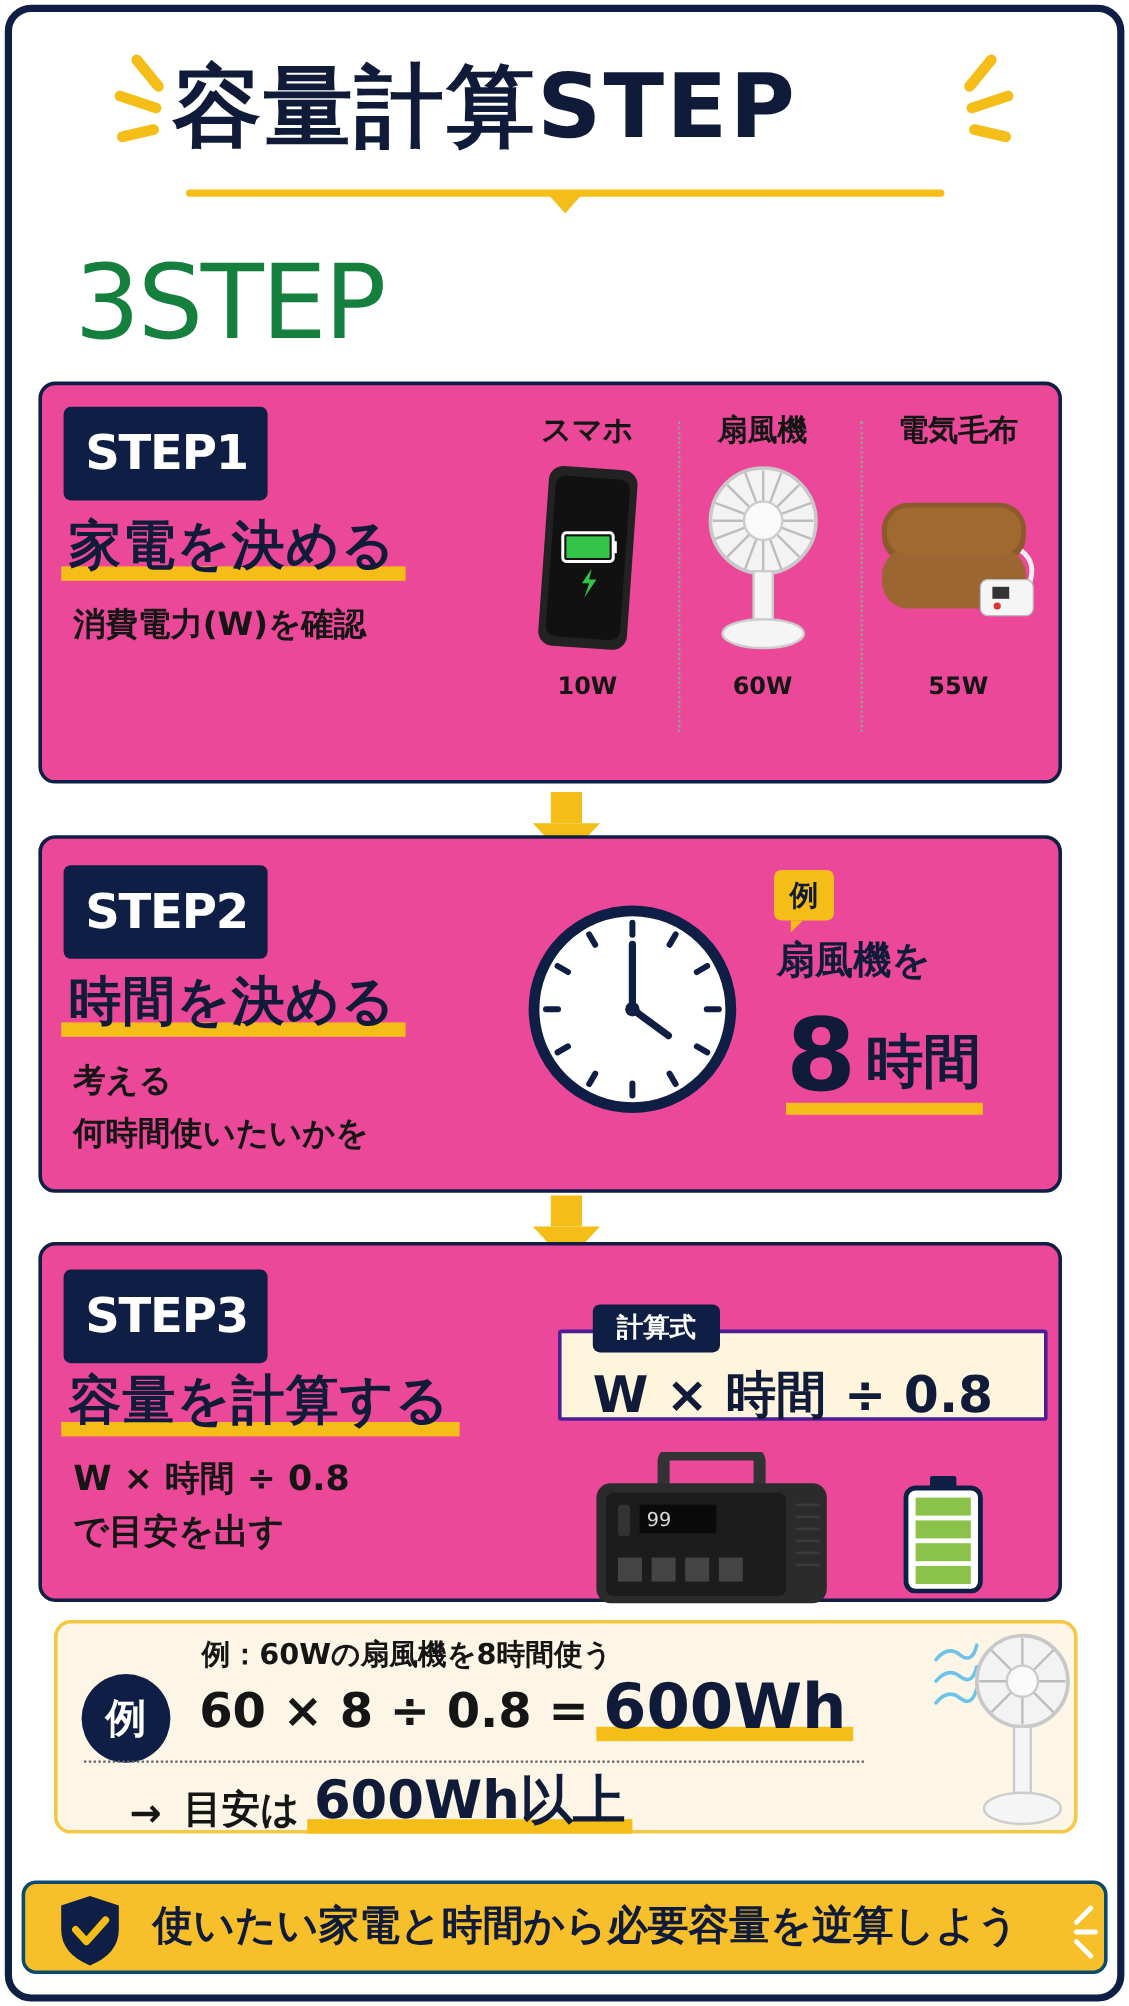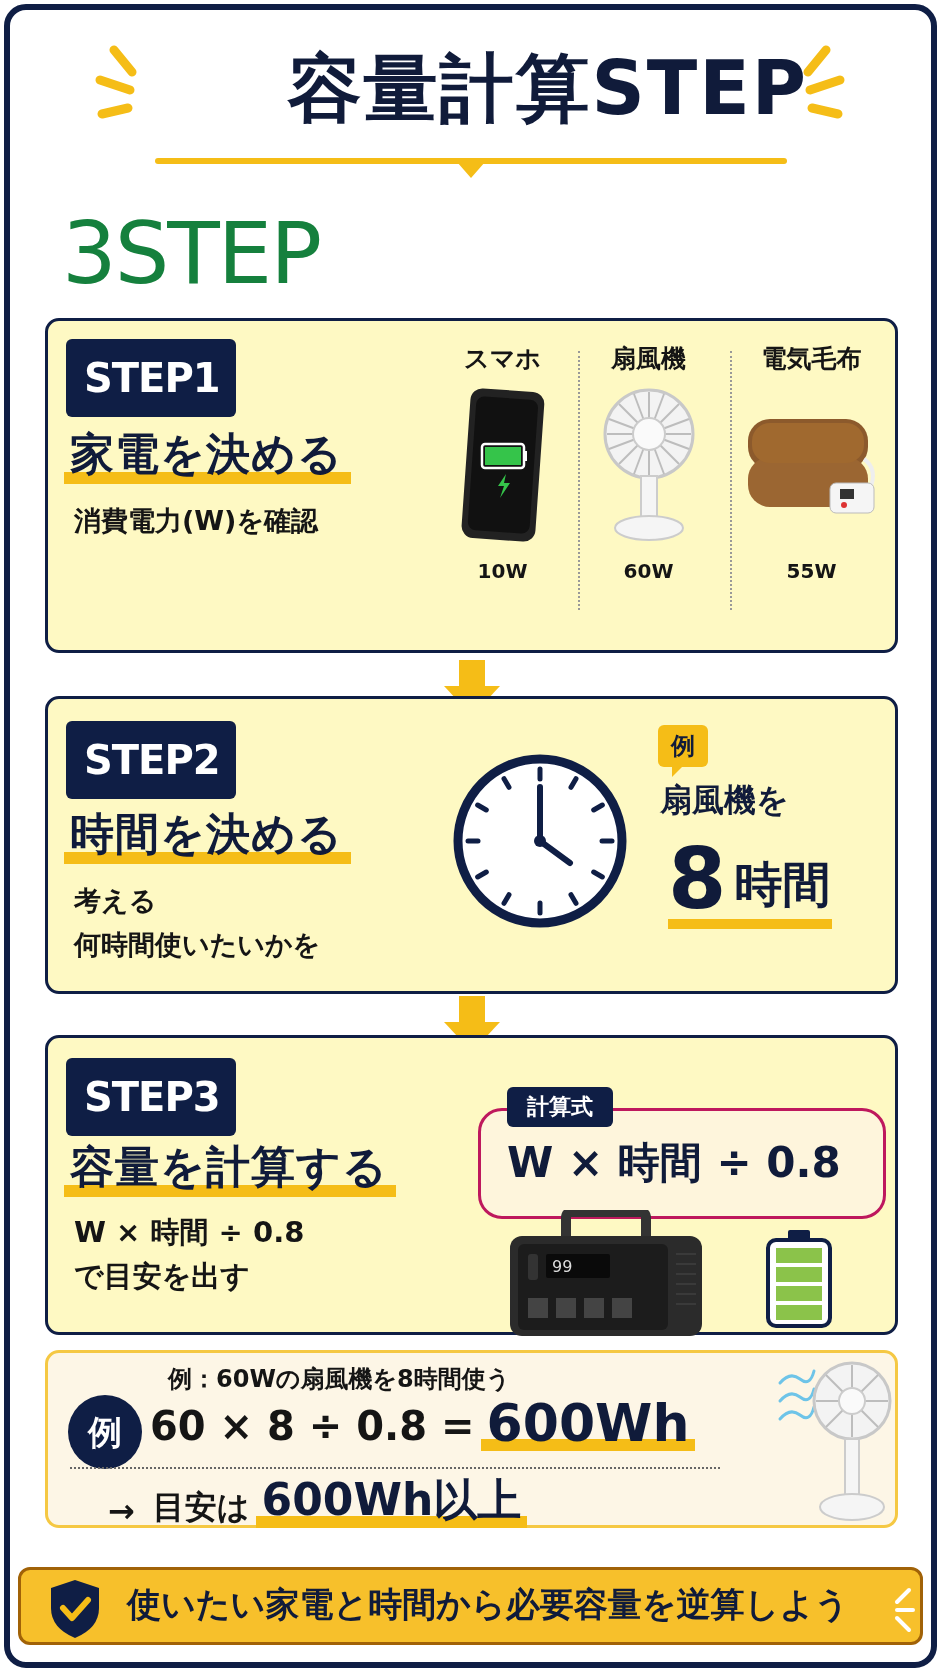--- a/index.html
+++ b/index.html
@@ -6,35 +6,35 @@
   html, body { width: 941px; height: 1672px; background: #ffffff; overflow: hidden; }
   body { font-family: "DejaVu Sans", "Liberation Sans", sans-serif; color: #101b3a; position: relative; }
 
   .frame {
     position: absolute; left: 4px; top: 4px; width: 933px; height: 1664px;
     border: 6px solid #0f1e45; border-radius: 22px; background: #ffffff;
   }
 
   
   .title {
-    position: absolute; left: 0; width: 808px; top: 40px; text-align: right;
+    position: absolute; left: 0; width: 808px; top: 40px; text-align: center;
     font-size: 74px; font-weight: bold; color: #101b3a; letter-spacing: 2px;
     font-family: "DejaVu Sans", sans-serif;
   }
   .spark { position: absolute; }
   .title-rule { position: absolute; left: 155px; top: 158px; width: 632px; height: 6px; background: #f5bd17; border-radius: 3px; }
   .title-notch { position: absolute; left: 457px; top: 162px; width: 0; height: 0;
     border-left: 14px solid transparent; border-right: 14px solid transparent; border-top: 16px solid #f5bd17; }
   .subtitle { position: absolute; left: 62px; top: 196px; height: 100px; display: flex; align-items: flex-end; }
   .subtitle .big { font-size: 86px; font-weight: normal; color: #15803d; letter-spacing: -2px; line-height: 1; }
   .subtitle .rest { font-size: 50px; font-weight: bold; color: #101b3a; margin-left: 18px; margin-bottom: 4px; letter-spacing: 2px; }
 
   
   .card {
-    position: absolute; left: 45px; width: 853px; background: #fef9c3;
+    position: absolute; left: 32px; width: 853px; background: #ec4899;
     border: 3px solid #0f1e45; border-radius: 14px;
   }
   .card.s1 { top: 318px; height: 335px; }
   .card.s2 { top: 696px; height: 298px; }
   .card.s3 { top: 1035px; height: 300px; }
 
   .badge {
     position: absolute; left: 18px; background: #0f1e45; color: #fff; border-radius: 6px;
     font-size: 40px; font-weight: bold; padding: 0 18px; height: 78px; line-height: 78px;
     width: 170px; text-align: center; letter-spacing: -1px;
@@ -60,49 +60,49 @@
     line-height: 42px; font-size: 24px; font-weight: bold; color: #101b3a; }
   .ex-tag:after { content: ""; position: absolute; left: 14px; bottom: -10px; border-left: 0 solid transparent; border-right: 10px solid transparent; border-top: 10px solid #f5bd17; }
   .s2-ex-text { position: absolute; font-size: 32px; font-weight: bold; color: #101b3a; }
   .s2-ex-big { position: absolute; display: flex; align-items: flex-end; }
   .s2-ex-big .n { font-size: 84px; font-weight: bold; color: #101b3a; line-height: 1; }
   .s2-ex-big .u { font-size: 48px; font-weight: bold; color: #101b3a; margin-left: 8px; margin-bottom: 4px; }
   .s2-ex-big .ul { position: absolute; left: 0; right: -2px; bottom: -8px; height: 10px; background: #f5bd17; }
 
   
   .formula {
-    position: absolute; left: 430px; top: 70px; width: 408px; height: 111px; background: #fef5dc;
-    border: 3px solid #be185d; border-radius: 24px;
+    position: absolute; left: 430px; top: 70px; width: 408px; height: 76px; background: #fef5dc;
+    border: 3px solid #4c1d95; border-radius: 3px;
   }
   .formula .lbl { position: absolute; left: 26px; top: -24px; background: #0f1e45; color: #fff; font-size: 22px; font-weight: bold;
     padding: 0 20px; height: 40px; line-height: 40px; border-radius: 6px; }
   .formula .expr { position: absolute; left: 26px; top: 24px; font-size: 42px; font-weight: bold; color: #101b3a; white-space: nowrap; }
 
   
   .example {
     position: absolute; left: 45px; top: 1350px; width: 853px; height: 178px; background: #fdf6e6;
     border: 3px solid #f5c843; border-radius: 14px;
   }
   .ex-circle { position: absolute; left: 20px; top: 42px; width: 74px; height: 74px; border-radius: 50%; background: #0f1e45;
     color: #fff; font-size: 34px; font-weight: bold; text-align: center; line-height: 74px; }
   .ex-line1 { position: absolute; left: 120px; top: 10px; font-size: 24px; font-weight: bold; color: #151515; }
-  .ex-line2 { position: absolute; left: 102px; top: 44px; font-size: 40px; font-weight: bold; color: #151515; white-space: nowrap; display: flex; align-items: flex-end; }
+  .ex-line2 { position: absolute; left: 118px; top: 44px; font-size: 40px; font-weight: bold; color: #151515; white-space: nowrap; display: flex; align-items: flex-end; }
   .ex-line2 .res { position: relative; font-size: 52px; color: #101b3a; margin-left: 12px; line-height: 1; }
   .ex-line2 .res .ul { position: absolute; left: -6px; right: -6px; bottom: -2px; height: 12px; background: #f5bd17; }
   .ex-line2 .res span.t { position: relative; }
   .ex-dots { position: absolute; left: 22px; top: 114px; width: 650px; border-top: 2px dotted #666; }
   .ex-line3 { position: absolute; left: 60px; top: 118px; font-size: 32px; font-weight: bold; color: #151515; display: flex; align-items: flex-end; white-space: nowrap; }
   .ex-line3 .res { position: relative; font-size: 44px; color: #101b3a; margin-left: 12px; }
   .ex-line3 .res .ul { position: absolute; left: -6px; right: -6px; bottom: 2px; height: 12px; background: #f5bd17; }
   .ex-line3 .res span.t { position: relative; }
 
   
   .banner {
     position: absolute; left: 18px; top: 1567px; width: 905px; height: 78px; background: #f7c02b;
-    border: 3px solid #a16207; border-radius: 12px;
+    border: 3px solid #0c4a6e; border-radius: 12px;
   }
   .banner .txt { position: absolute; left: 106px; top: 12px; font-size: 34px; font-weight: bold; color: #101b3a; letter-spacing: 0px; white-space: nowrap; }
 </style>
 </head>
 <body>
 
 <div class="frame"></div>
 
 <svg class="spark" style="left:92px;top:44px" width="80" height="80">
   <g stroke="#f5bd17" stroke-width="9" stroke-linecap="round">

